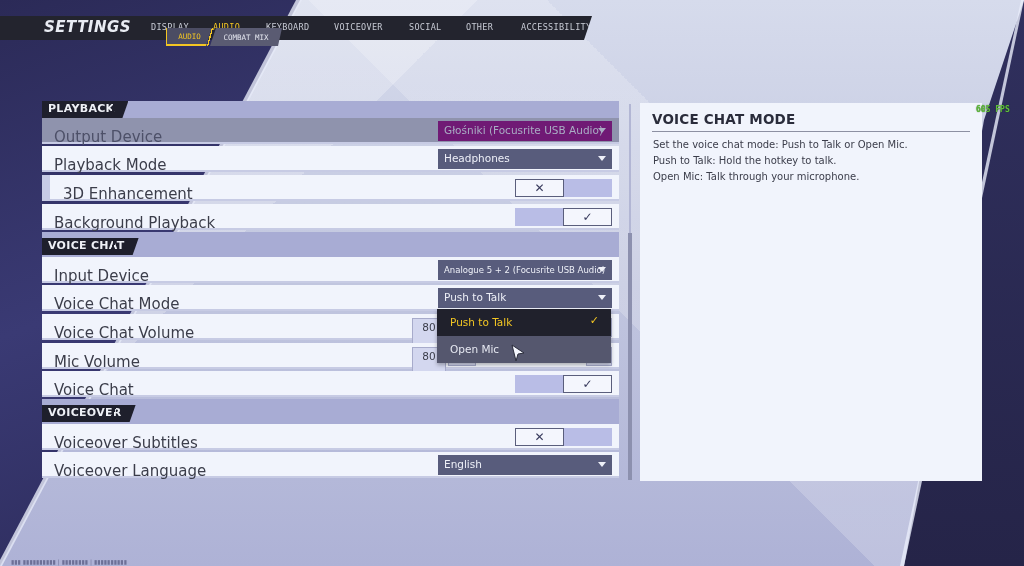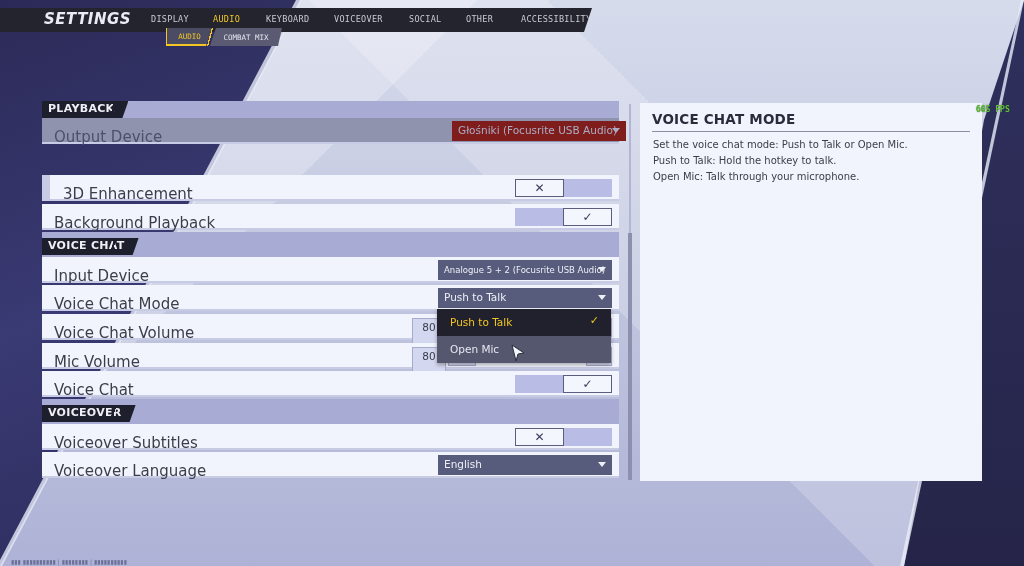--- a/index.html
+++ b/index.html
@@ -36,21 +36,21 @@
   }
   .bg .right-edge {
     position: absolute; right: 0; top: 0; width: 124px; height: 566px;
     background: #e8ecfa;
     clip-path: polygon(121px 0, 124px 0, 4px 566px, 0 566px);
     opacity: .8;
   }
 
   
   .topbar {
-    position: absolute; left: 0; top: 8px; width: 592px; height: 24px;
+    position: absolute; left: 0; top: 16px; width: 592px; height: 24px;
     background: #23242e;
     clip-path: polygon(0 0, 592px 0, 584px 24px, 0 24px);
     display: flex; align-items: center;
   }
   .topbar .title {
     font-family: "DejaVu Sans", sans-serif; font-weight: bold; font-style: italic;
     color: #e9ecf3; font-size: 15px; letter-spacing: 0.5px;
     position: absolute; left: 44px; top: 2px;
   }
   .topbar .tab {
@@ -118,21 +118,21 @@
   }
   .row.indented .lbl { left: 21px; }
   .row.disabled .lbl { color: #4d5068; }
 
   .select {
     position: absolute; left: 396px; top: 3px; width: 174px; height: 20px;
     background: #585c7c; color: #eef0f8;
     font-size: 10.5px; padding: 3px 0 0 6px; cursor: pointer;
   }
   .select.small { font-size: 8.5px; padding-top: 5px; }
-  .select.disabled { background: #7f1d1d; color: #a9adc4; margin-left: 14px; }
+  .select.disabled { background: #701a75; color: #a9adc4; }
   .select .caret {
     position: absolute; right: 6px; top: 7px; width: 0; height: 0;
     border-left: 4px solid transparent; border-right: 4px solid transparent;
     border-top: 5px solid #eef0f8;
   }
   .select.disabled .caret { border-top-color: #a9adc4; }
 
   .toggle {
     position: absolute; left: 473px; top: 4px; width: 97px; height: 18px;
     background: #b9bde6; cursor: pointer;
@@ -250,20 +250,27 @@
   </div>
 
   <div class="row disabled" style="top:18px">
     <span class="lbl">Output Device</span>
     <div class="select disabled">
       <span>Głośniki (Focusrite USB Audio)</span>
       <span class="caret"></span>
     </div>
   </div>
 
+  <div class="row" style="top:46px">
+    <span class="lbl">Playback Mode</span>
+    <div class="select">
+      <span>Headphones</span>
+      <span class="caret"></span>
+    </div>
+  </div>
 
   <div class="row indented" style="top:75px">
     <div class="inner"></div>
     <span class="lbl">3D Enhancement</span>
     <div class="toggle off">
       <span class="knob">✕</span>
     </div>
   </div>
 
   <div class="row" style="top:104px">

